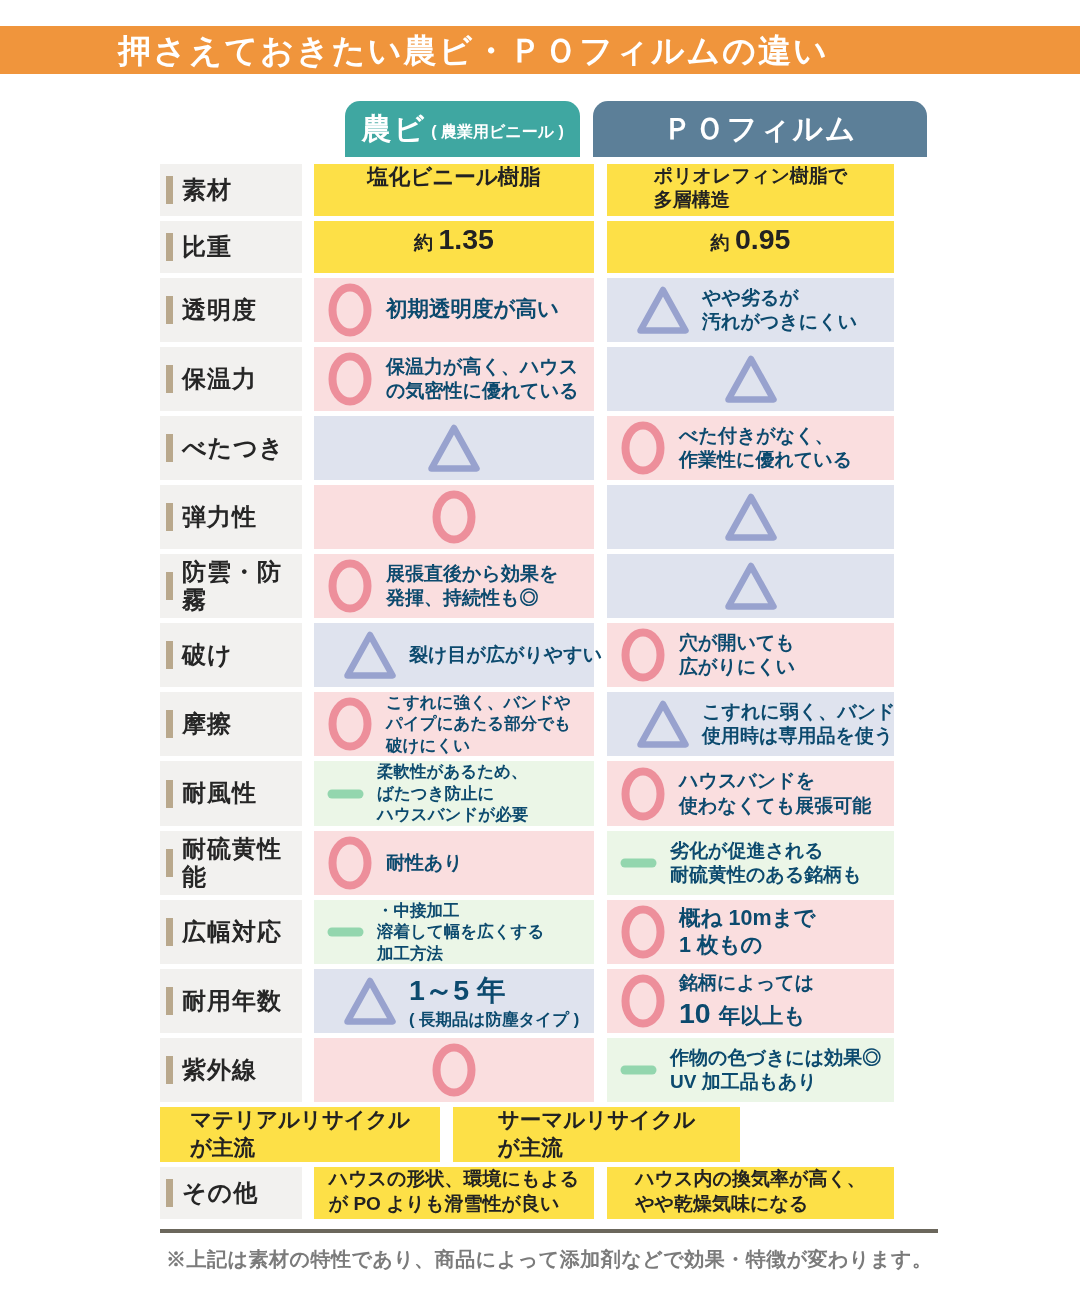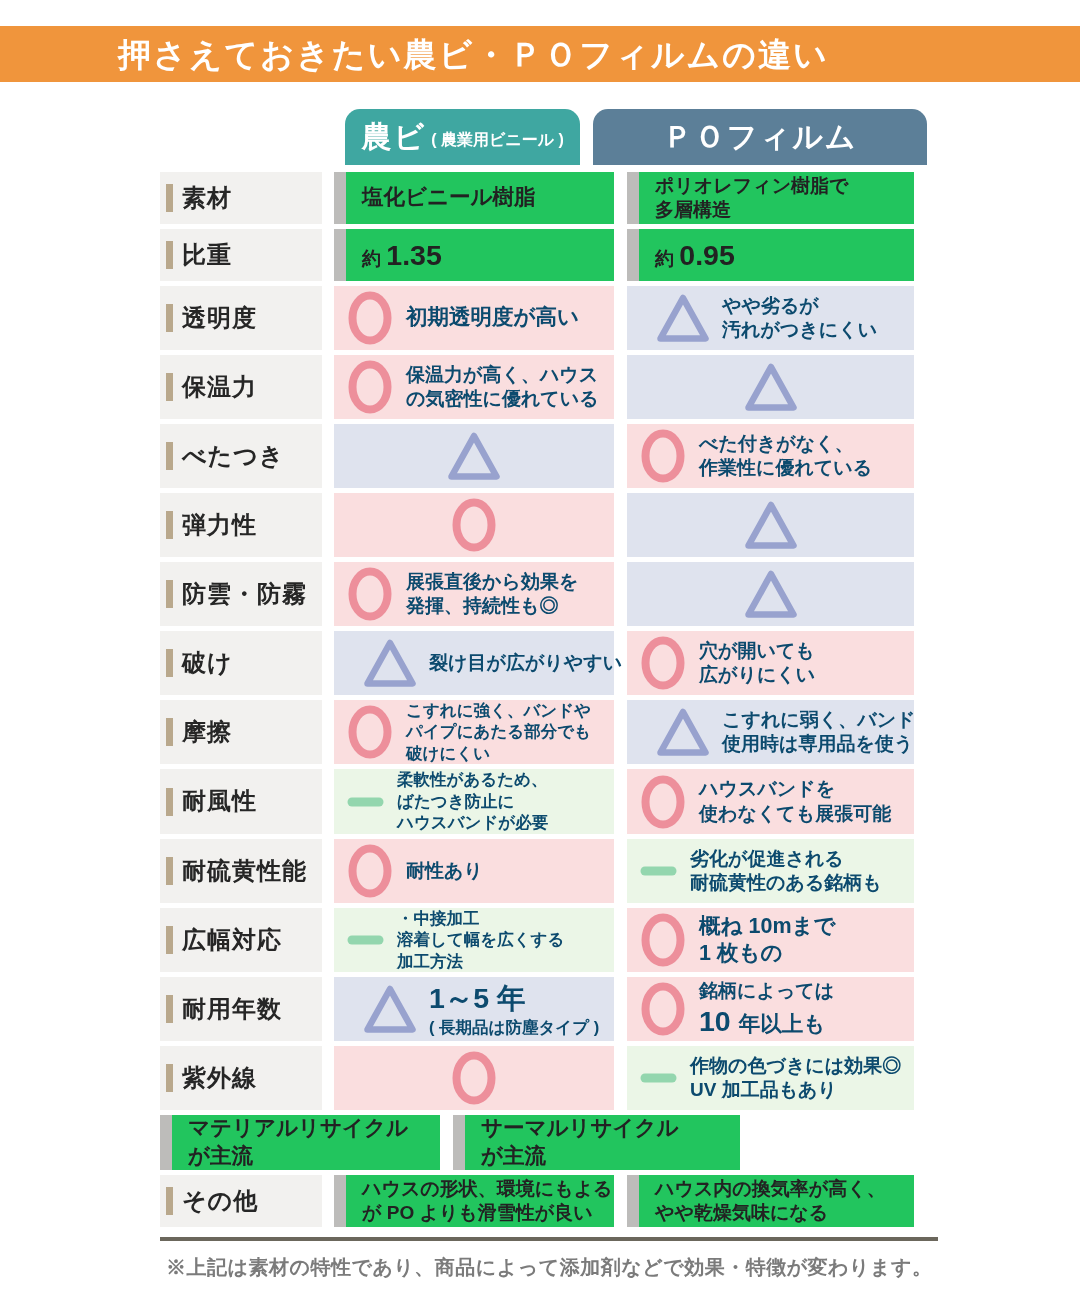--- a/index.html
+++ b/index.html
@@ -1,47 +1,47 @@
 <!DOCTYPE html>
 <html><head>
 <meta charset="utf-8">
 <style>
   html,body{margin:0;padding:0;background:#ffffff;}
   body{width:1080px;font-family:"Liberation Sans",sans-serif;-webkit-font-smoothing:antialiased;}
   .page{width:1080px;min-height:1300px;background:#fff;overflow:hidden;}
 
   
-  .title-bar{margin-top:26px;height:56px;background:#F0953C;display:flex;align-items:center;}
+  .title-bar{margin-top:26px;height:48px;background:#F0953C;display:flex;align-items:center;}
   .title-bar h1{margin:0 0 0 118px;color:#fff;font-size:33px;font-weight:bold;letter-spacing:2px;line-height:1;}
 
   
   .table-wrap{width:767px;margin:27px 0 0 160px;}
   .badge-row{display:flex;margin-bottom:7px;}
   .badge-spacer{width:185px;flex:none;}
   .badge{height:56px;border-radius:15px 15px 0 0;color:#fff;display:flex;align-items:center;justify-content:center;box-sizing:border-box;}
   .badge.nobi{width:244px;margin-right:13px;background:#3FA7A1;}
   .badge.po{width:346px;background:#5C7F98;}
   .badge-main{font-size:30px;font-weight:bold;letter-spacing:2px;}
   .badge-sub{font-size:16px;font-weight:bold;margin-left:5px;margin-top:7px;letter-spacing:0;}
 
   #rows{display:flex;flex-direction:column;gap:5px;}
   .row{display:flex;align-items:stretch;}
   .row.text-row{min-height:52px;}
   .row.icon-row{min-height:64px;}
 
-  .label-cell{width:162px;margin-right:12px;flex:none;background:#F2F1EF;display:flex;align-items:center;padding-left:6px;box-sizing:border-box;}
+  .label-cell{width:142px;margin-right:12px;flex:none;background:#F2F1EF;display:flex;align-items:center;padding-left:6px;box-sizing:border-box;}
   .tanbar{width:7px;height:28px;background:#B9A88C;margin-right:9px;flex:none;}
   .tanbar.tall{height:46px;}
   .label-text{font-size:24px;font-weight:bold;color:#262626;line-height:1.18;letter-spacing:1px;}
   .label-text.two{font-size:21px;}
 
   .cell{box-sizing:border-box;display:flex;align-items:center;}
   .cell.col-nobi{width:280px;margin-right:13px;flex:none;}
   .cell.col-po{width:287px;flex:none;}
-  .cell.text{background:#22c55e;}
+  .cell.text{background:#fde047;flex-direction:column;}
   .cell.circle{background:#FADEDF;padding-left:13px;}
   .cell.triangle{background:#DFE3EE;padding-left:30px;}
   .cell.dash{background:#EBF6E7;padding-left:13px;}
   .cell.centered{justify-content:center;padding-left:0;}
   .graybar{width:12px;align-self:stretch;background:#BDBCBA;margin-right:16px;flex:none;}
   .icon{flex:none;display:flex;align-items:center;margin-right:13px;}
   .cell.centered .icon{margin-right:0;}
   .lines{font-weight:bold;color:#0c4a6e;line-height:1.28;}
   .cell.text .lines{font-weight:600;color:#222;}
   .line{white-space:nowrap;}

